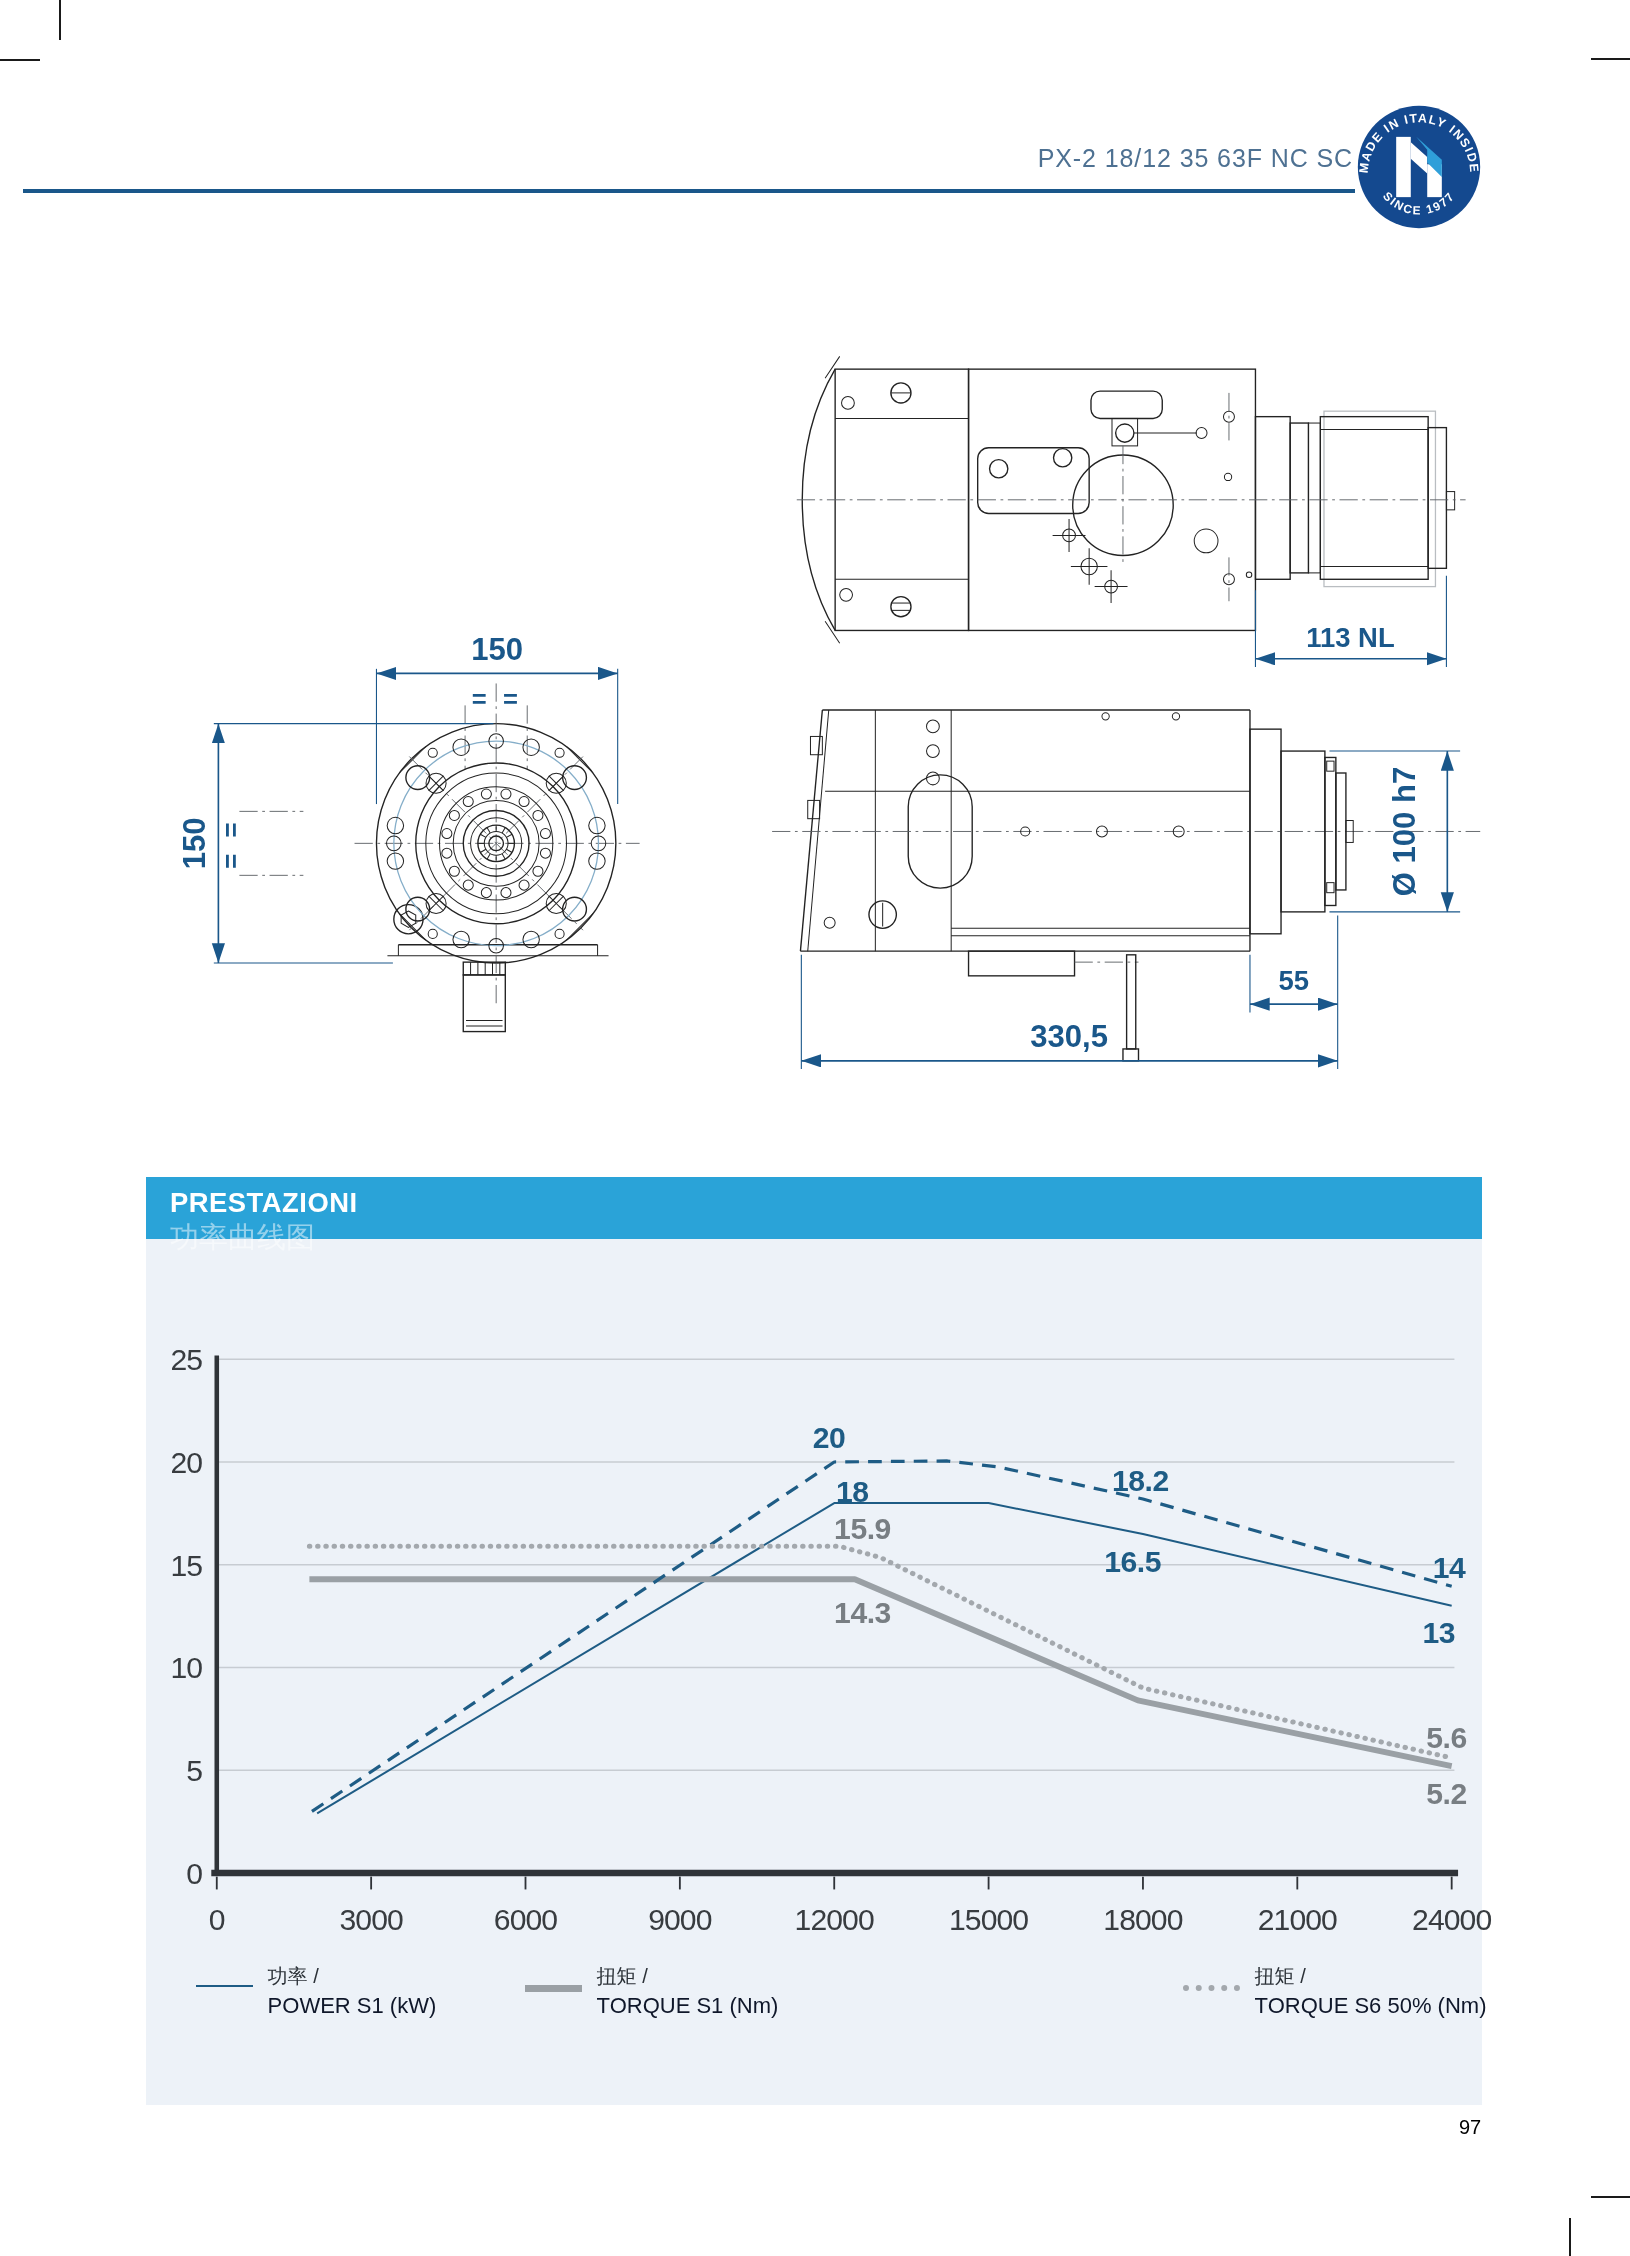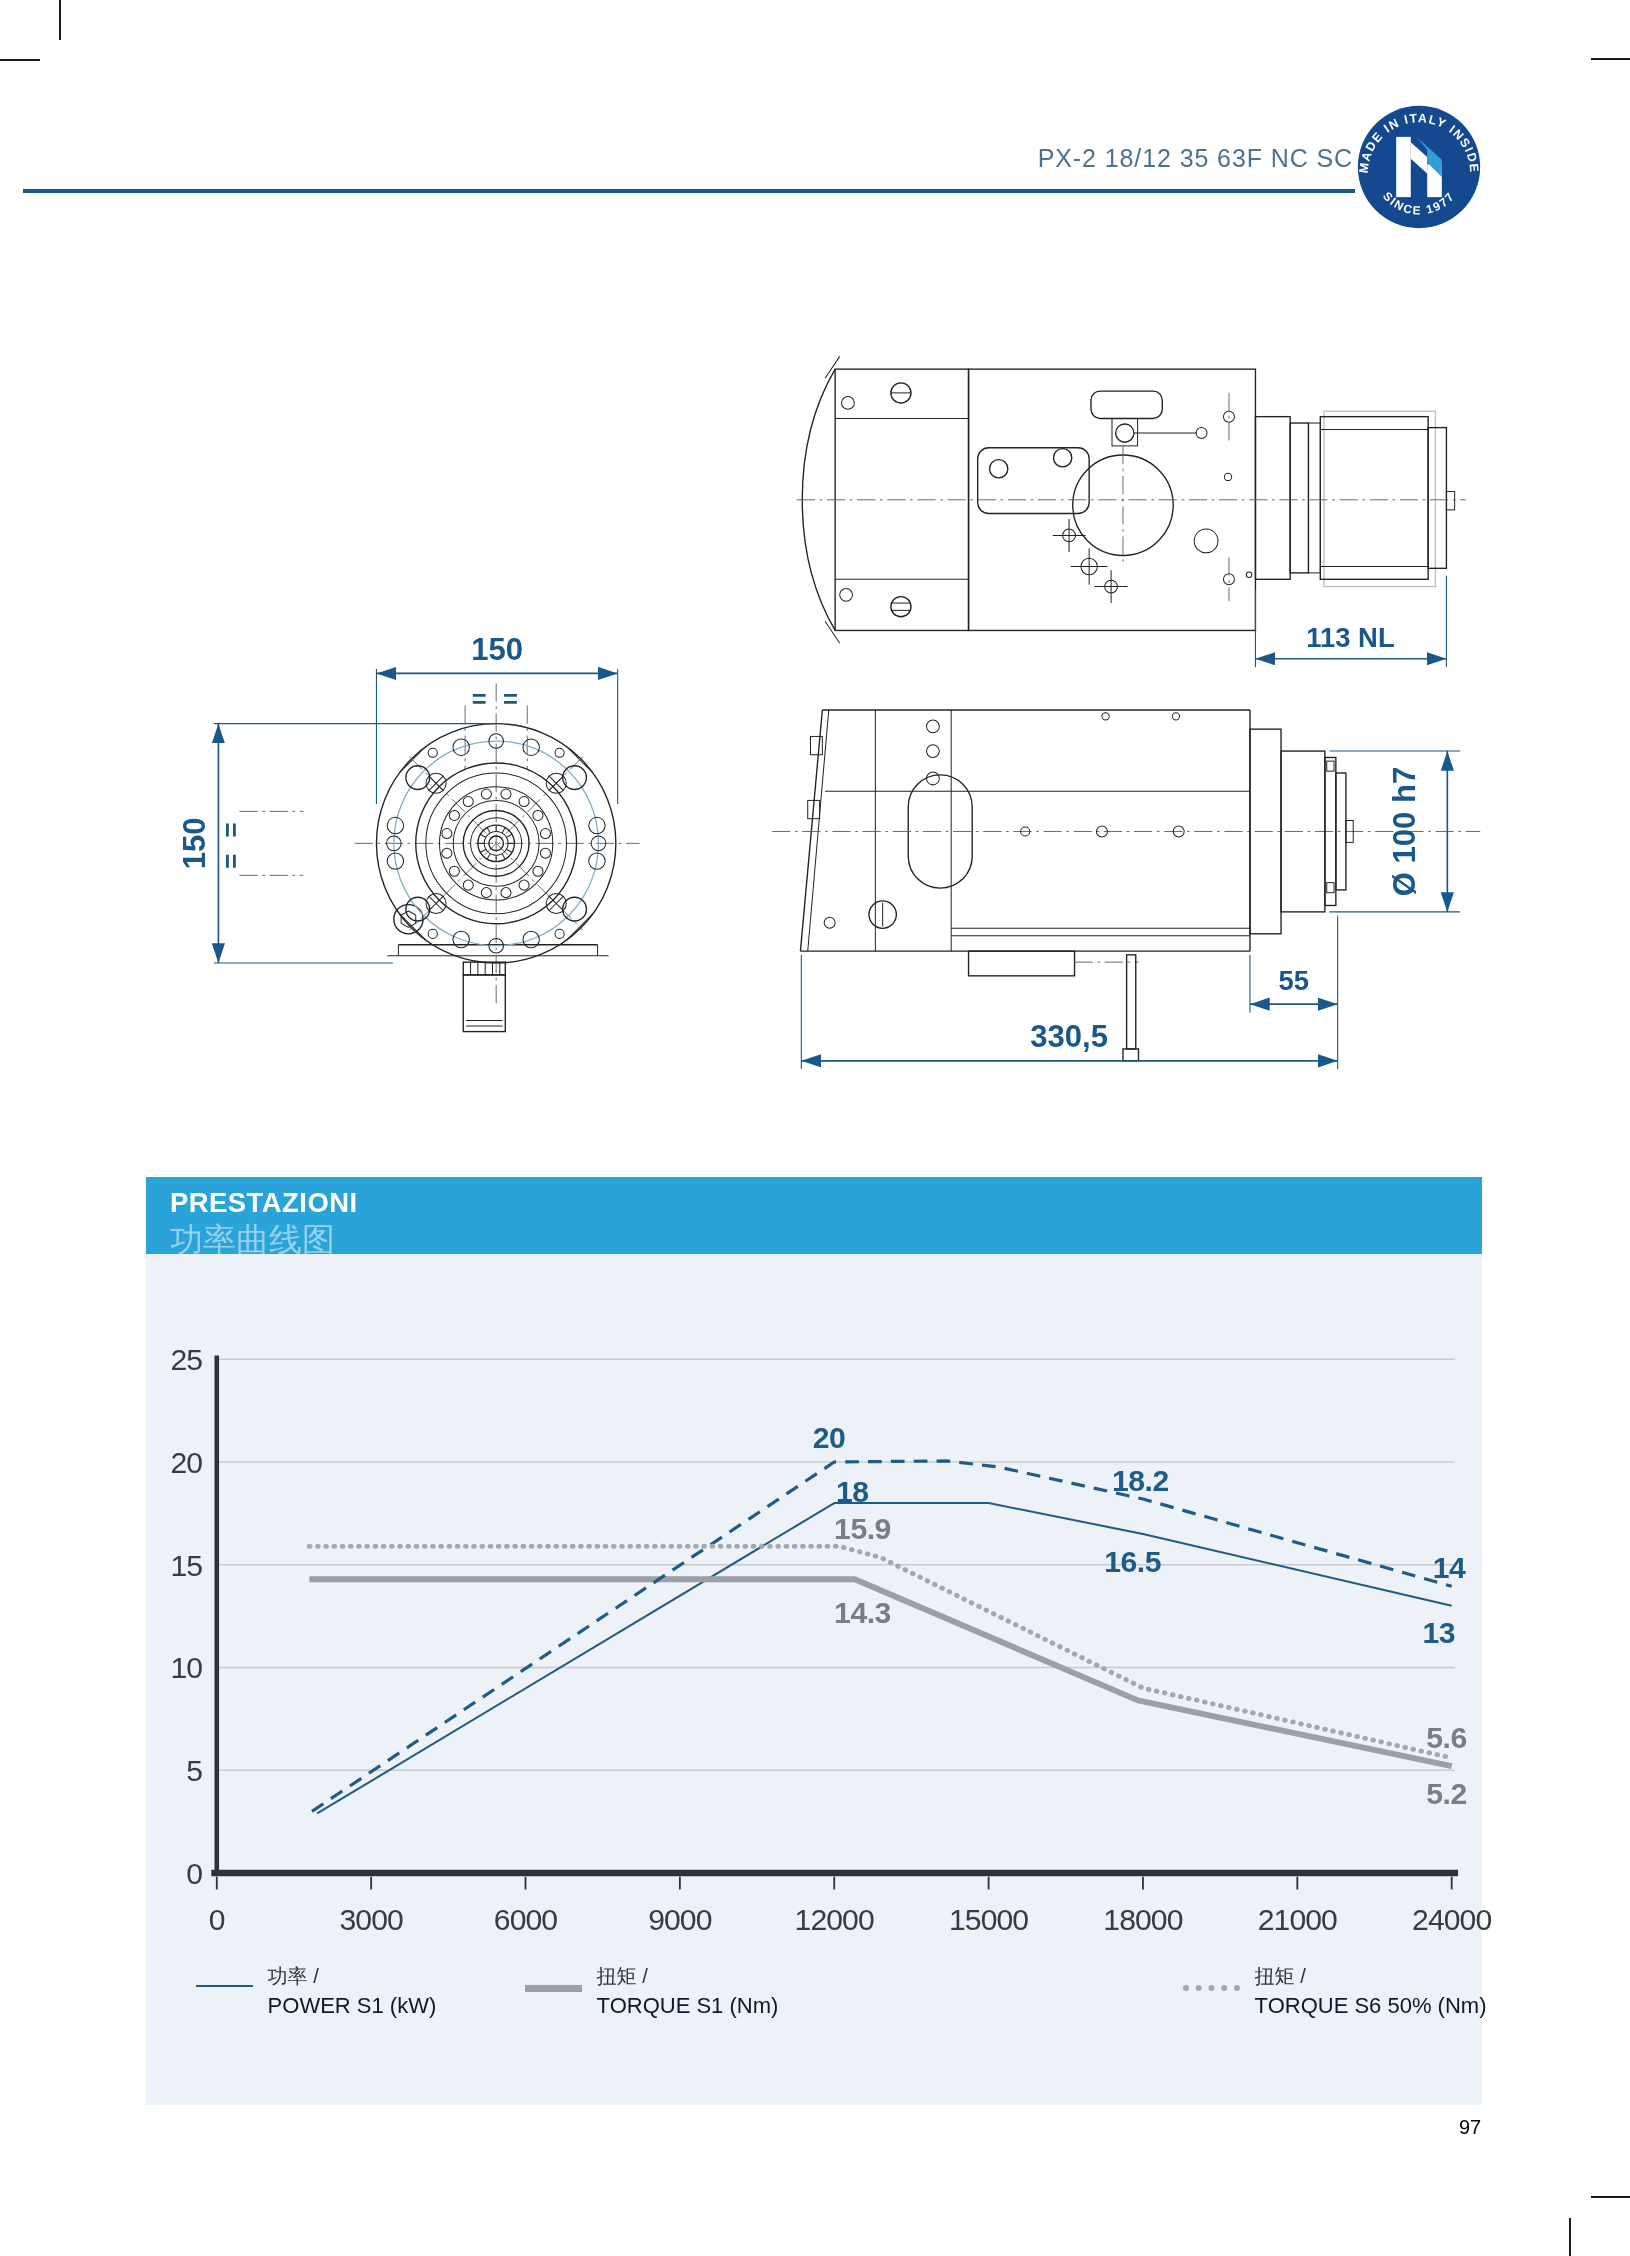--- a/index.html
+++ b/index.html
@@ -5,24 +5,24 @@
   html,body{margin:0;padding:0;background:#888;}
   .page{position:relative;width:1631px;height:2257px;background:#ffffff;overflow:hidden;
         font-family:"Liberation Sans",sans-serif;}
   .cropmark{position:absolute;background:#1a1a1a;}
   .product-code{position:absolute;top:144px;right:278px;font-size:25px;letter-spacing:0.9px;
         color:#4e7192;white-space:nowrap;}
   .header-rule{position:absolute;left:23px;top:189px;width:1332px;height:3.7px;background:#1a578a;}
   .badge-svg{position:absolute;left:1356px;top:104px;}
   .draw-svg{position:absolute;left:0;top:0;}
   .panel{position:absolute;left:146px;top:1177px;width:1336px;height:928px;background:#edf2f8;}
-  .panel-header{position:absolute;left:0;top:0;width:100%;height:77px;background:#2aa3d8;text-align:center;}
+  .panel-header{position:absolute;left:0;top:0;width:100%;height:62px;background:#2aa3d8;text-align:center;}
   .panel-title{position:absolute;left:24px;top:10px;font-size:27.4px;font-weight:bold;
         color:#ffffff;letter-spacing:0.5px;}
-  .panel-subtitle{position:absolute;left:24px;top:41px;font-size:33px;color:rgba(255,255,255,0.5);}
+  .panel-subtitle{position:absolute;left:24px;top:41px;font-size:29px;color:rgba(255,255,255,0.5);}
   .chart-svg{position:absolute;left:0;top:1177px;pointer-events:none;}
   .legend-item{position:absolute;top:1961px;display:flex;align-items:flex-start;}
   .legend-swatch{width:57px;margin-right:14.6px;margin-top:24px;height:0;}
   .sw1{border-top:2.7px solid #1e5c85;}
   .sw2{border-top:7.3px solid #9aa0a5;}
   .sw3{border-top:3.7px dashed #1e5c85;}
   .sw4{border-top:6.4px dotted #a3a8ad;}
   .legend-cn{font-size:20px;color:#2b3137;line-height:31px;white-space:nowrap;}
   .legend-en{font-size:22px;color:#0f172a;line-height:28px;white-space:nowrap;}
   .page-number{position:absolute;left:1459px;top:2116px;font-size:20px;color:#000000;}

